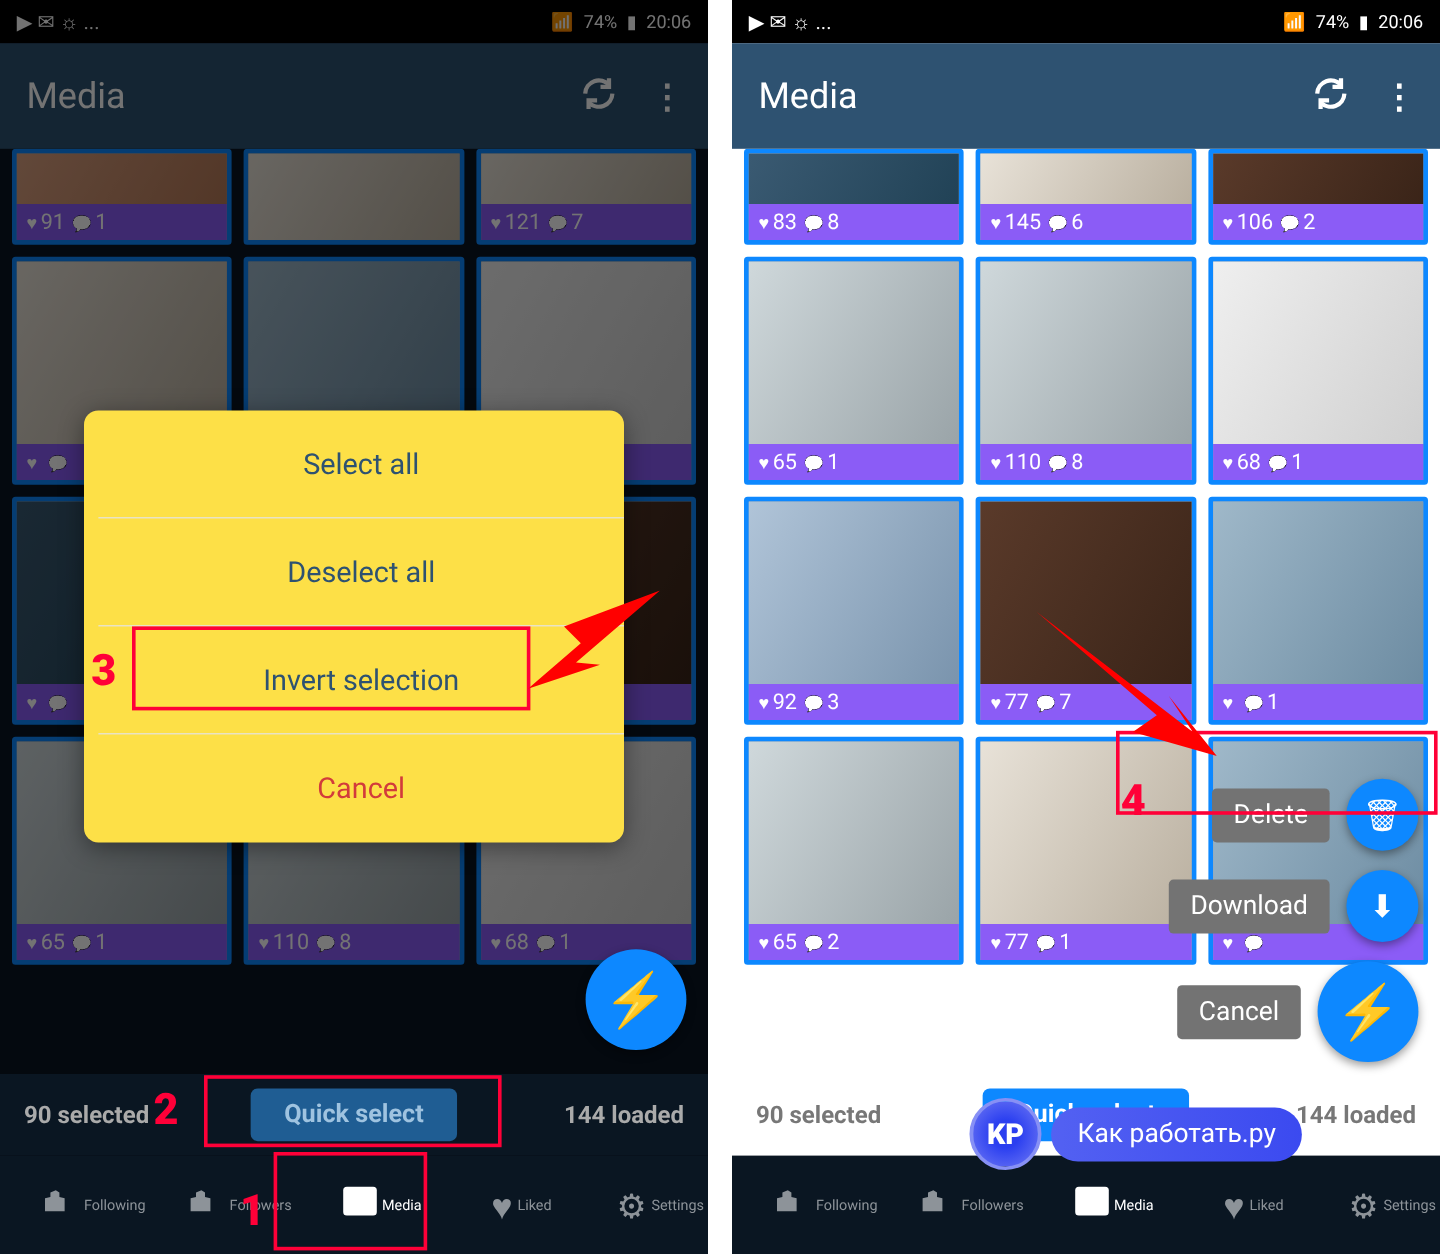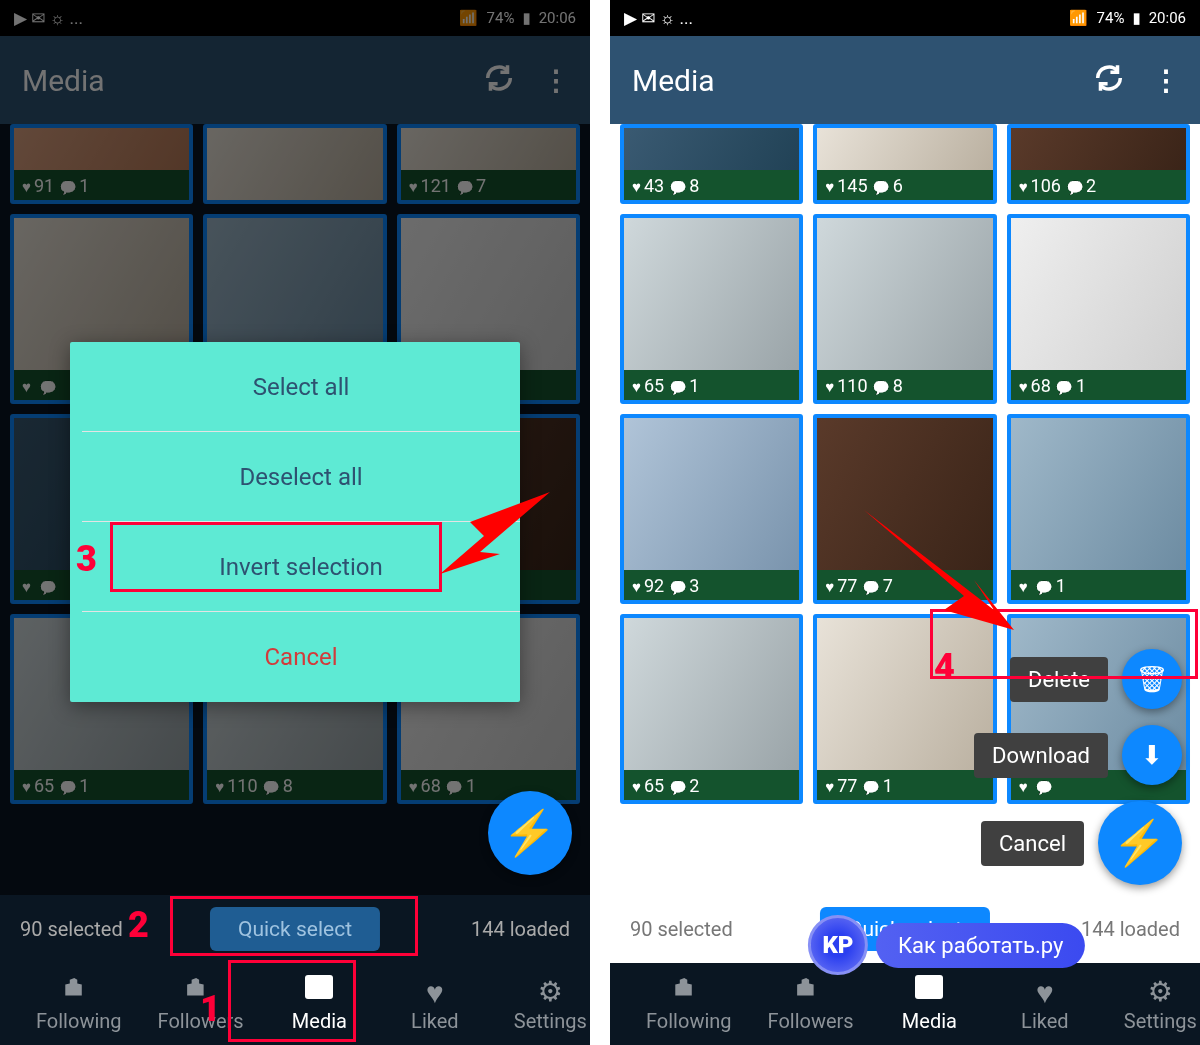--- a/index.html
+++ b/index.html
@@ -22,64 +22,64 @@
   .refresh svg { width: 34px; height: 34px; }
   .kebab { font-size: 28px; font-weight: bold; letter-spacing: -2px; }
 
   
   .media-area { position: absolute; top: 124px; bottom: 150px; left: 0; right: 0; overflow: hidden; }
   .grid { display: grid; grid-template-columns: repeat(3, 1fr); gap: 10px; padding: 0 10px; }
   .tile { position: relative; border: 4px solid #0d88ff; border-radius: 3px; background: #aaa; height: 190px; display: flex; flex-direction: column; }
   .tile.partial { height: 80px; }
   .tile.partial .thumb { height: 50px; }
   .thumb { flex: 1; background: linear-gradient(135deg,#c9c2b8,#9b8f82); position: relative; overflow:hidden; }
-  .stats { background: #14532d; color: #fff; display: flex; align-items: center; gap: 6px; padding: 4px 8px; font-size: 18px; height: 30px; }
+  .stats { background: #8b5cf6; color: #fff; display: flex; align-items: center; gap: 6px; padding: 4px 8px; font-size: 18px; height: 30px; }
   .stats .like::before { content: "♥"; margin-right: 3px; font-size: 15px; }
   .stats .cmt::before { content: "💬"; margin-right: 3px; font-size: 13px; filter: brightness(5); }
   .stats .cmt { position: relative; }
 
   
   .dim { position: absolute; inset: 0; background: rgba(0,0,0,0.55); pointer-events:none; }
 
   
-  .sheet { position: absolute; left: 70px; right: 70px; top: 342px; background: #5eead4; border-radius: 2px; overflow: hidden; box-shadow: 0 4px 20px rgba(0,0,0,0.4); z-index: 10; padding-left: 12px; }
+  .sheet { position: absolute; left: 70px; right: 70px; top: 342px; background: #fde047; border-radius: 12px; overflow: hidden; box-shadow: 0 4px 20px rgba(0,0,0,0.4); z-index: 10; padding-left: 12px; }
   .sheet .opt { height: 90px; display: flex; align-items: center; justify-content: center; font-size: 24px; color: #2e5271; border-bottom: 1px solid #e4e4e4; }
   .sheet .opt:last-child { border-bottom: none; }
   .sheet .cancel { color: #d23b3b; }
 
   
   .annot-box { position: absolute; border: 3px solid #ff0038; z-index: 20; pointer-events:none; }
   .annot-num { position: absolute; color: #ff0038; font-size: 36px; font-weight: 900; z-index: 21; pointer-events:none; }
   .annot-arrow { position: absolute; z-index: 22; pointer-events:none; }
 
   
-  .selbar { position: absolute; bottom: 82px; left:0; right:0; height: 68px; background: #0a1622; display: flex; align-items: center; padding: 0 20px; }
+  .selbar { position: absolute; bottom: 82px; left:0; right:0; height: 68px; background: #0a1622; display: flex; align-items: center; padding: 0 20px; font-weight: bold; }
   .phone-right .selbar { background: #fff; }
   .selbar .txt { color: #bfc2c4; font-size: 20px; }
   .phone-left .selbar .txt { color: #aaa; }
   .phone-right .selbar .txt { color: #777; }
   .qsbtn { flex: 0 0 auto; margin: 0 auto; background: #0d88ff; color: #fff; font-size: 21px; padding: 10px 28px; border-radius: 6px; position: absolute; left: 50%; transform: translateX(-50%); }
   .phone-left .qsbtn { background: #1f5d93; color: #9fc3e0; }
   .selbar .loaded { margin-left: auto; }
 
   
   .bnav { position: absolute; bottom: 0; left:0; right:0; height: 82px; background: #0a1622; display: flex; }
   .phone-right .bnav { background: #0a1622; }
-  .bnav .item { flex:1; display:flex; flex-direction:column; align-items:center; justify-content:center; color:#8d9399; gap:4px; font-size:20px;padding-left:36px; }
+  .bnav .item { flex:1; display:flex; flex-direction:row; align-items:center; justify-content:center; color:#8d9399; gap:4px; font-size:12px;padding-left:36px; }
   .bnav .item.active { color:#fff; }
   .bnav .item .ico { font-size:28px; height:30px; }
   .nav-following::before, .nav-followers::before { content:""; display:block; width:30px; height:24px; background:#8d9399; clip-path: polygon(20% 35%,20% 20%,35% 12%,45% 20%,45% 35%,60% 40%,60% 85%,5% 85%,5% 40%); }
   .nav-media::before { content:""; display:block; width:28px; height:24px; background:#fff; border-radius:3px; }
   .nav-liked::before { content:"♥"; color:#8d9399; font-size:30px; }
   .nav-settings::before { content:"⚙"; color:#8d9399; font-size:28px; }
 
   
   .fab-stack { position: absolute; right: 18px; bottom: 160px; display:flex; flex-direction:column; align-items:flex-end; gap: 16px; z-index: 15; }
   .fab-row { display:flex; align-items:center; gap:14px; }
-  .fab-label { background:#404040; color:#fff; padding:10px 18px; border-radius:4px; font-size:22px; }
+  .fab-label { background:#737373; color:#fff; padding:10px 18px; border-radius:4px; font-size:22px; }
   .fab-btn { width:60px; height:60px; border-radius:50%; background:#0d88ff; color:#fff; display:flex; align-items:center; justify-content:center; box-shadow:0 3px 8px rgba(0,0,0,0.4); }
   .fab-main { width:84px; height:84px; font-size:44px; }
   .fab-icon { font-size:26px; }
 
   .fab-single { position:absolute; right:18px; bottom:170px; z-index:15; }
   .fab-single .fab-btn { width:84px; height:84px; font-size:44px; }
 
   
   .watermark { position:absolute; bottom:70px; left:50%; transform:translateX(-35%); display:flex; align-items:center; gap:8px; z-index:40; }
   .wm-badge { width:60px; height:60px; border-radius:50%; background:radial-gradient(circle,#2b3ff0 30%,#5361f2 70%); display:flex; align-items:center; justify-content:center; color:#fff; font-weight:900; font-size:24px; border:3px solid #8790f5; }
@@ -288,21 +288,21 @@
           </svg>
     </div>
     <div class="kebab">⋮</div>
   </div>
 
   <div class="media-area">
     <div class="grid">
       <div class="tile partial">
             <div class="thumb th-d"></div>
             <div class="stats">
-              <span class="like">43</span>
+              <span class="like">83</span>
               <span class="cmt">8</span>
             </div>
           </div>
       <div class="tile partial">
             <div class="thumb th-b"></div>
             <div class="stats">
               <span class="like">145</span>
               <span class="cmt">6</span>
             </div>
           </div>

